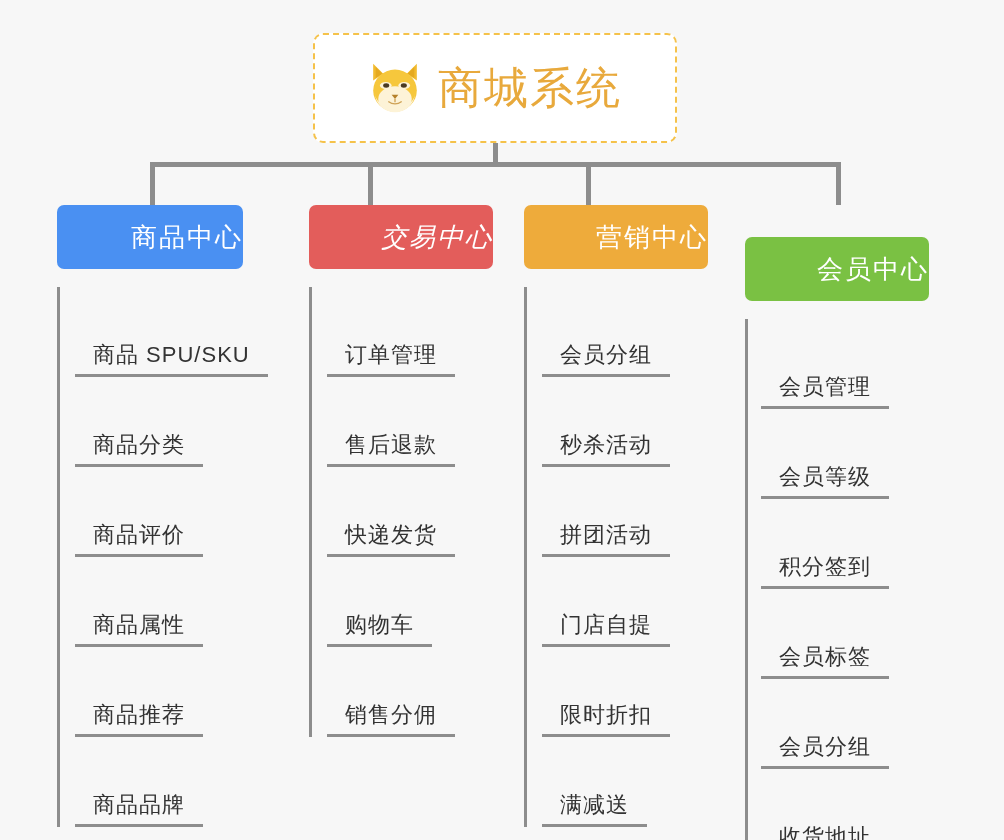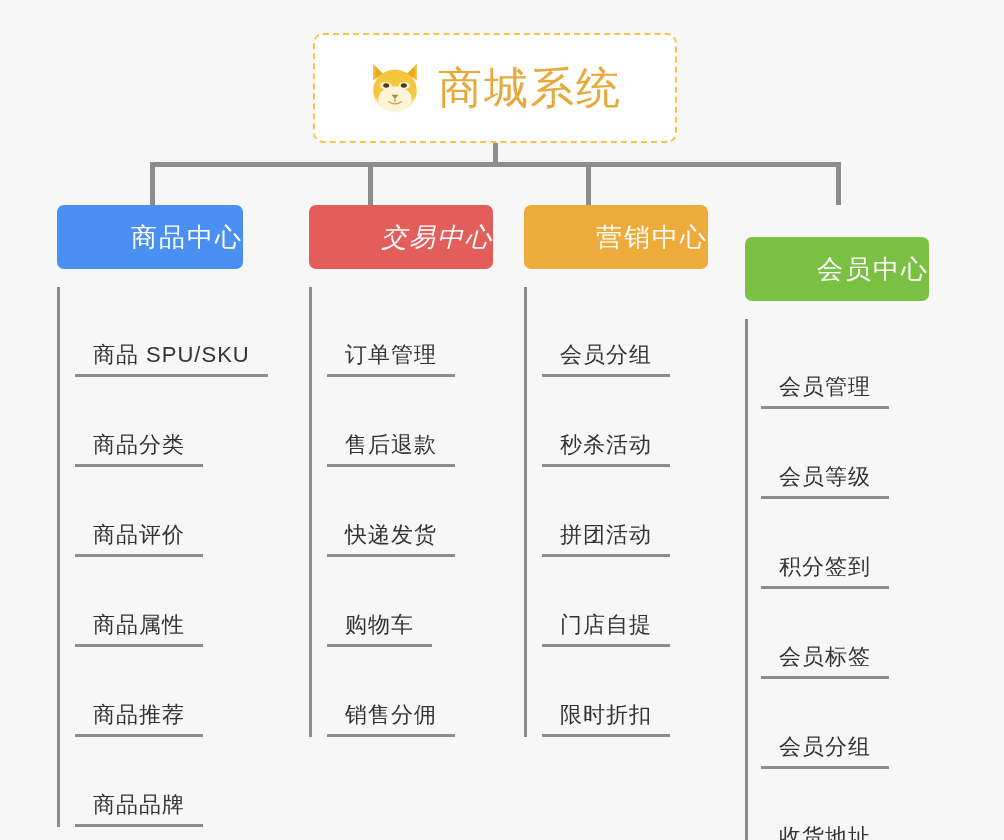--- a/index.html
+++ b/index.html
@@ -236,20 +236,23 @@
           </div>
         <div class="leaf-item">
             <span class="leaf-label" style="border-bottom-color: rgb(141, 141, 141);">拼团活动</span>
           </div>
         <div class="leaf-item">
             <span class="leaf-label" style="border-bottom-color: rgb(141, 141, 141);">门店自提</span>
           </div>
         <div class="leaf-item">
             <span class="leaf-label" style="border-bottom-color: rgb(141, 141, 141);">限时折扣</span>
           </div>
+        <div class="leaf-item">
+            <span class="leaf-label" style="border-bottom-color: rgb(141, 141, 141);">满减送</span>
+          </div>
       </div>
     </div>
 
     <div class="column col3">
       <div class="cat-box" style="background: rgb(122, 193, 67);">
         <span>会员中心</span>
       </div>
       <div class="leaf-stack" style="border-left-color: rgb(141, 141, 141); padding-left: 13px;">
         <div class="leaf-item">
             <span class="leaf-label" style="border-bottom-color: rgb(141, 141, 141);">会员管理</span>

